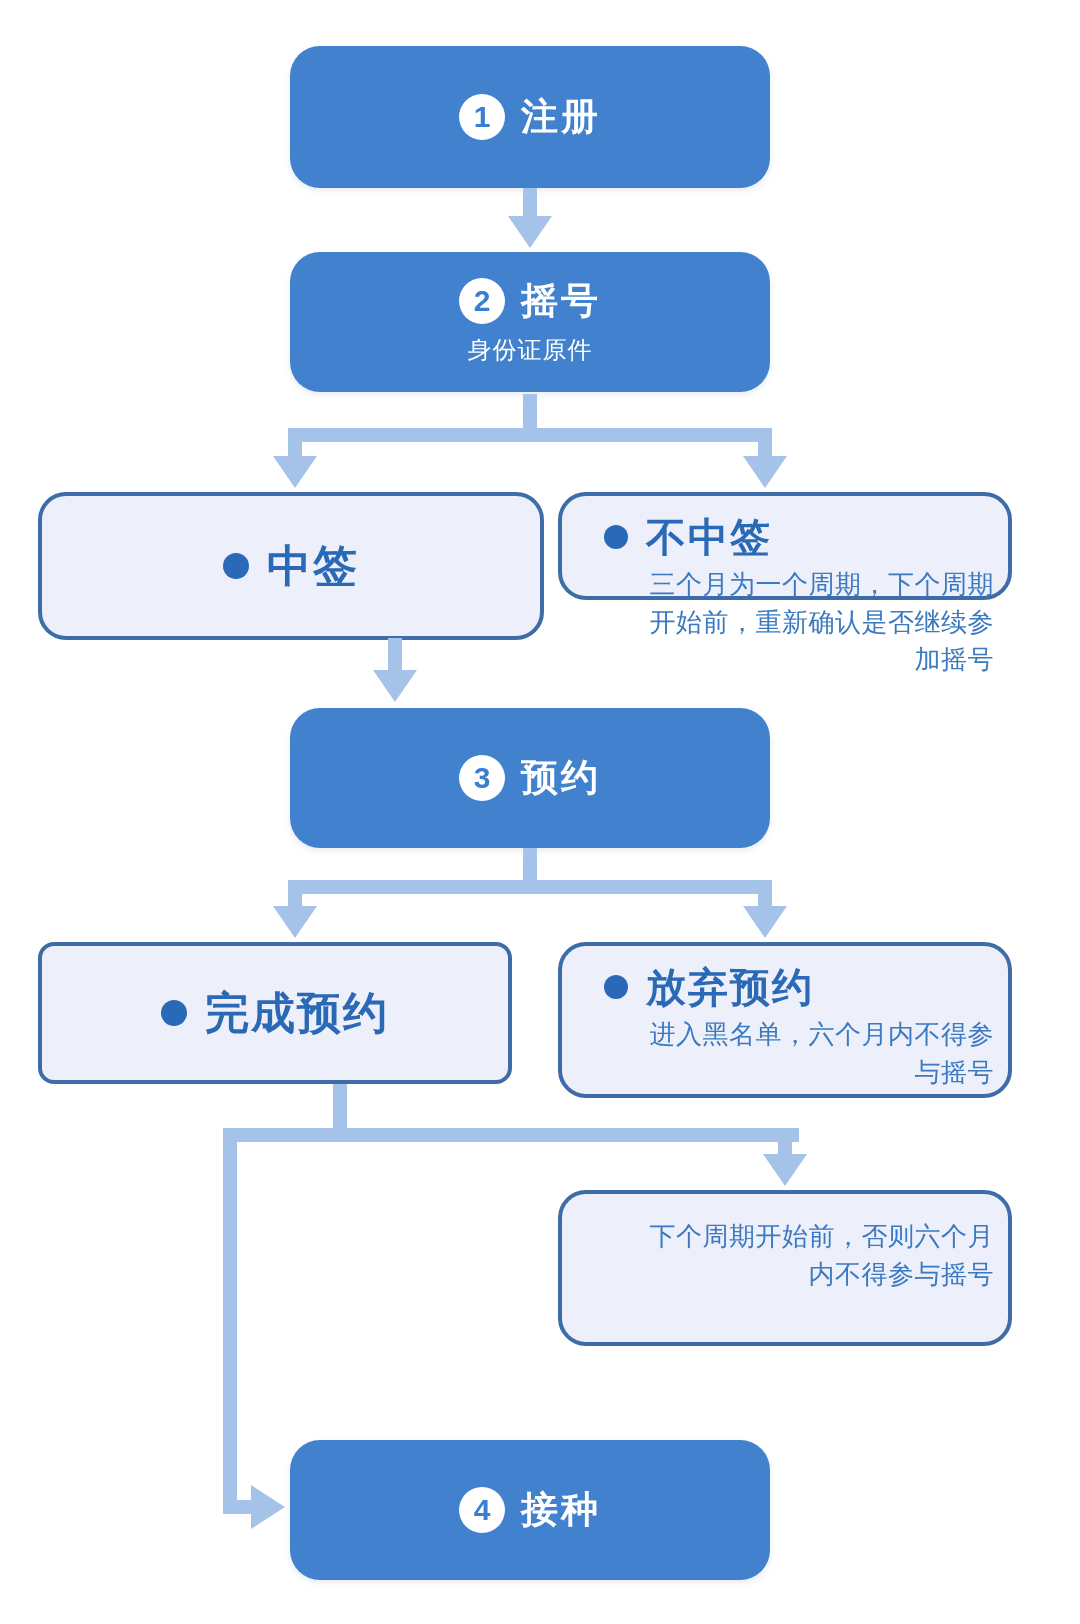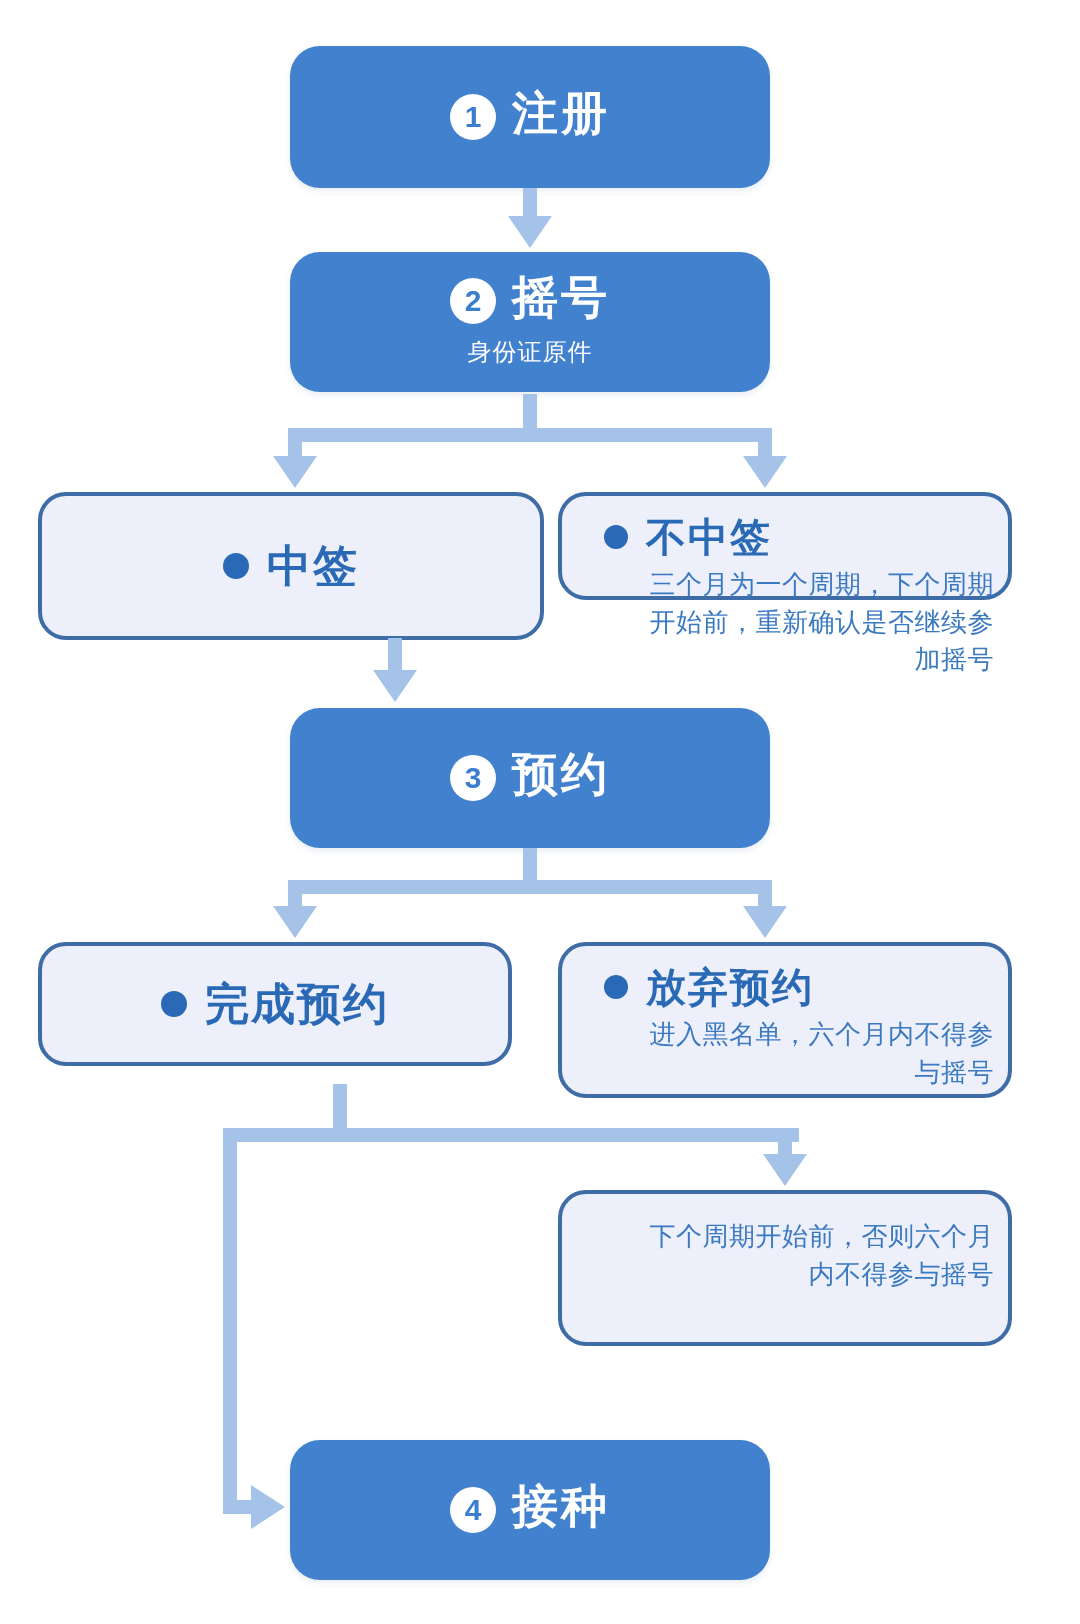--- a/index.html
+++ b/index.html
@@ -24,21 +24,21 @@
     background:var(--step-fill);border-radius:30px;
     display:flex;flex-direction:column;align-items:center;justify-content:center;
     gap:10px;box-shadow:0 3px 6px rgba(30,70,130,0.10);
   }
   .step-title-row{display:flex;align-items:center;gap:16px;}
   .badge{
     width:46px;height:46px;border-radius:50%;background:var(--badge-fill);
     color:var(--badge-text);font-size:30px;font-weight:800;
     display:flex;align-items:center;justify-content:center;line-height:1;
   }
-  .step-title{color:var(--step-text);font-size:46px;font-weight:800;letter-spacing:3px;line-height:1.1;font-family:Liberation Mono, monospace;}
+  .step-title{color:var(--step-text);font-size:37px;font-weight:800;letter-spacing:3px;line-height:1.1;}
   .step-sub{color:var(--step-text);font-size:24px;font-weight:500;letter-spacing:1px;white-space:nowrap;}
   #s1{top:46px;}
   #s2{top:252px;height:140px;}
   #s3{top:708px;height:140px;}
   #s4{top:1440px;height:140px;}
   #s4 .step-sub{font-size:23px;letter-spacing:0;}
 
   
   .outcome{
     position:absolute;background:var(--outcome-fill);
@@ -50,21 +50,21 @@
   .centered .dot{width:26px;height:26px;}
   .outcome-title{color:var(--outcome-text);font-size:40px;font-weight:800;letter-spacing:2px;line-height:1.15;}
   .centered .outcome-title{font-size:44px;}
   .outcome.detailed{padding:18px 14px 12px 42px;}
   .outcome-detail{
     color:var(--outcome-detail-text);font-size:26px;font-weight:500;
     line-height:1.45;margin-left:42px;margin-top:6px;letter-spacing:0.5px;text-align:right;
   }
   #o-selected{left:38px;top:492px;width:506px;height:148px;}
   #o-notselected{left:558px;top:492px;width:454px;height:108px;}
-  #o-completed{left:38px;top:942px;width:474px;height:124px;}
+  #o-completed{left:38px;top:942px;width:474px;height:142px;border-radius:16px;}
   #o-abandoned{left:558px;top:942px;width:454px;height:156px;}
   #o-late{left:558px;top:1190px;width:454px;height:156px;}
 
   
   .vline,.hline{position:absolute;background:var(--arrow);}
   .vline{width:14px;}
   .hline{height:14px;}
   .head-down{
     position:absolute;width:0;height:0;
     border-left:22px solid transparent;border-right:22px solid transparent;

